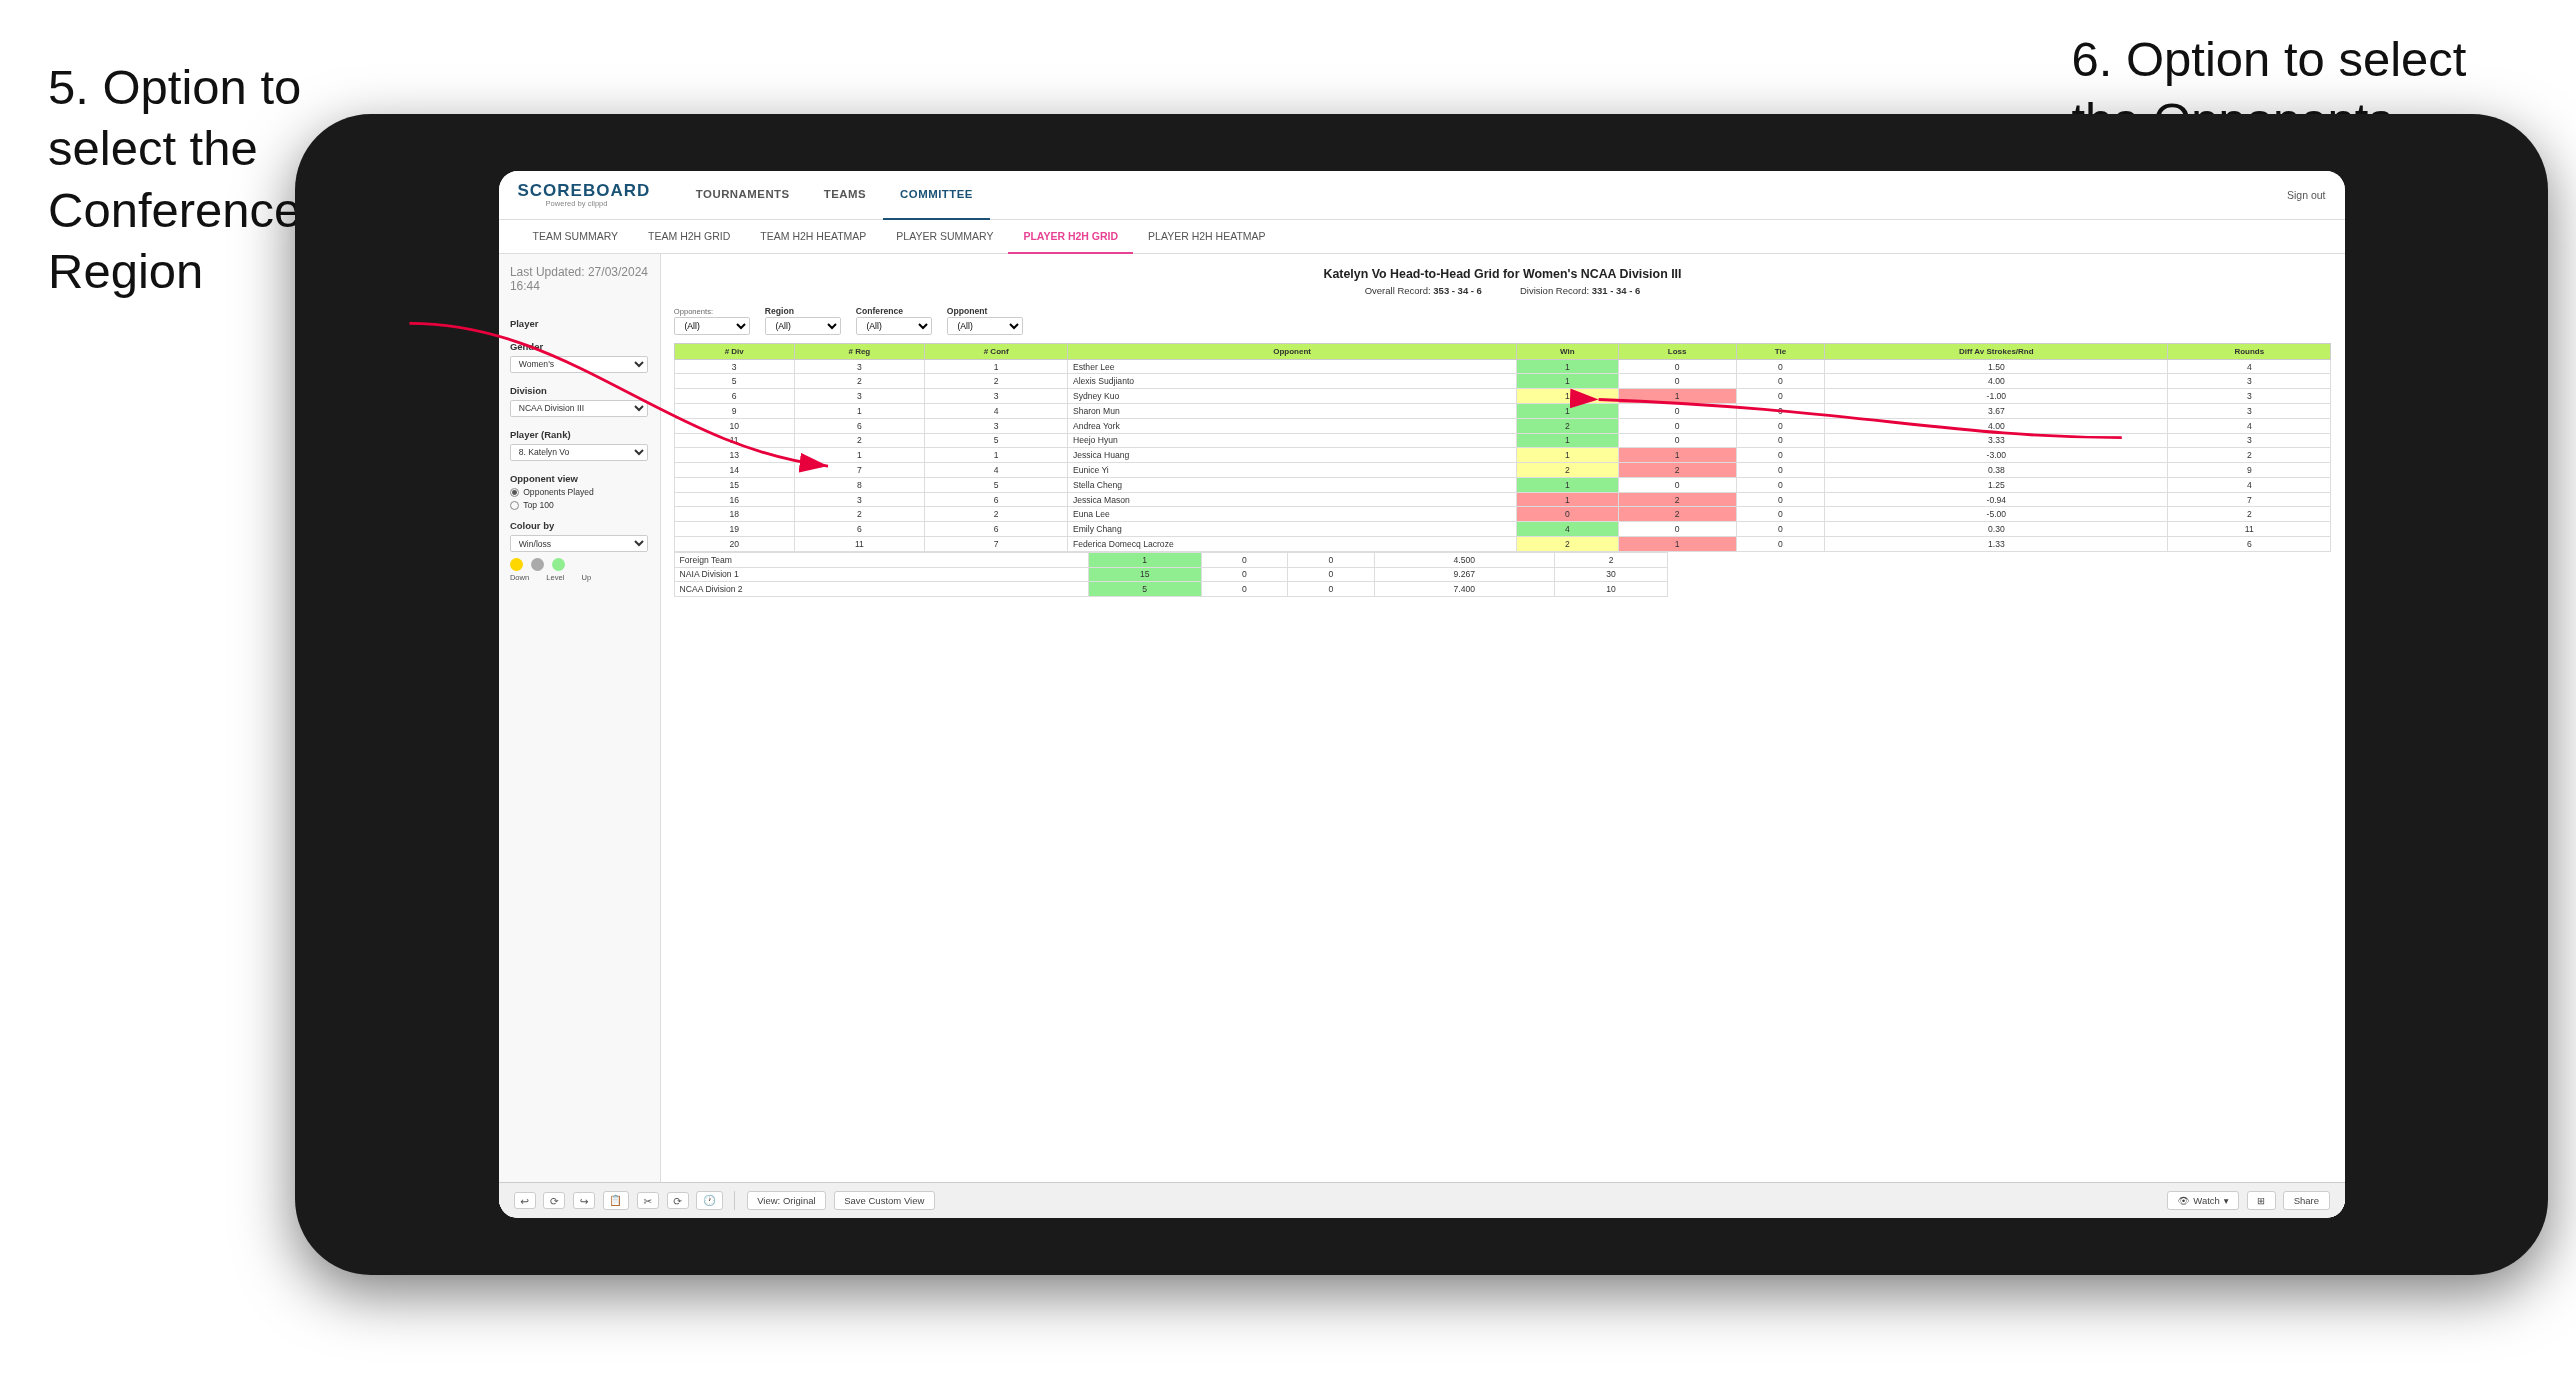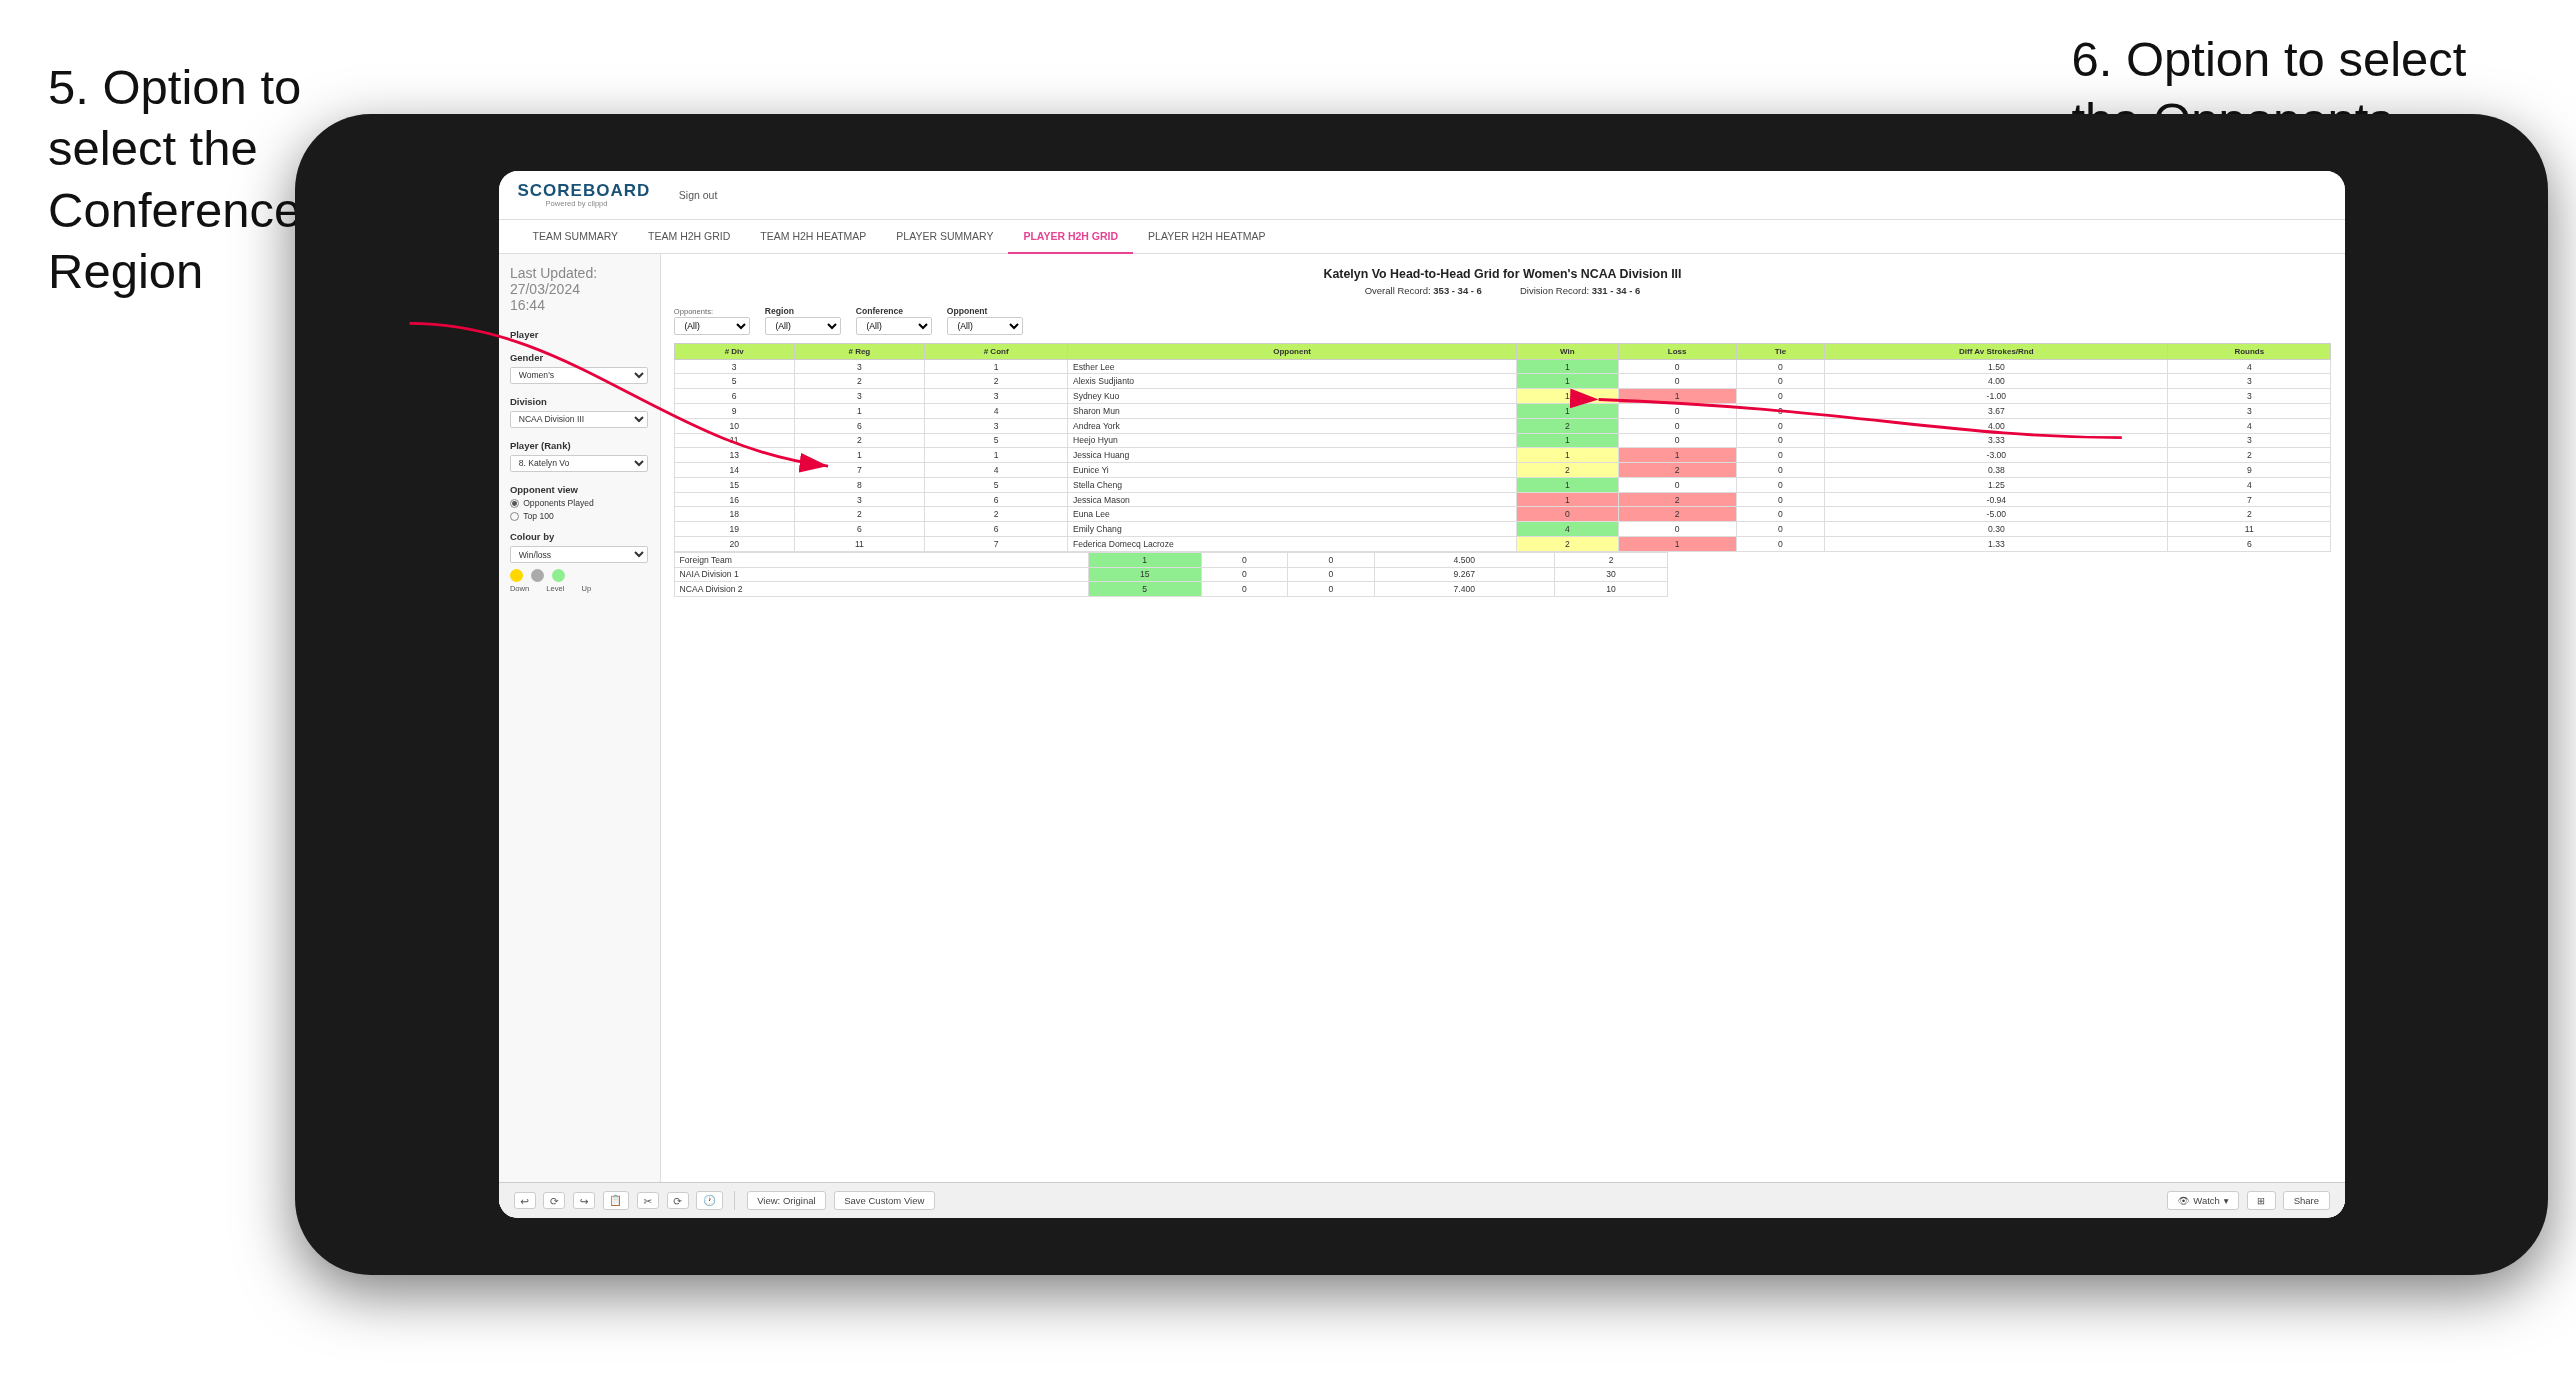--- a/index.html
+++ b/index.html
@@ -155,23 +155,23 @@
     
     .left-panel {
       width: 162px;
       background: #f8f8f8;
       border-right: 1px solid #ddd;
       padding: 11.4px;
       font-size: 9.5px;
     }
 
     .last-updated {
-      font-size: 14px;
+      font-size: 12px;
       color: #888;
-      margin-bottom: 16px;
+      margin-bottom: 25px;
     }
 
     .panel-section {
       margin-bottom: 11.4px;
     }
 
     .panel-label {
       font-size: 9.5px;
       font-weight: 700;
       color: #333;
@@ -399,20 +399,25 @@
   <span>performance</span>
 </div>
 
 <div class="tablet">
   <div class="tablet-screen">
 
     <div class="app-header">
       <div class="scoreboard-logo">
         <span class="logo-text">SCOREBOARD</span>
         <span class="logo-sub">Powered by clippd</span>
+      </div>
+      <div class="main-nav">
+        <div class="main-nav-item">TOURNAMENTS</div>
+        <div class="main-nav-item">TEAMS</div>
+        <div class="main-nav-item active">COMMITTEE</div>
       </div>
       <div class="header-right">
         <span style="cursor:pointer;color:#555;font-size:10.5px;">Sign out</span>
       </div>
     </div>
 
     <div class="sub-nav">
       <div class="sub-nav-item">TEAM SUMMARY</div>
       <div class="sub-nav-item">TEAM H2H GRID</div>
       <div class="sub-nav-item">TEAM H2H HEATMAP</div>

